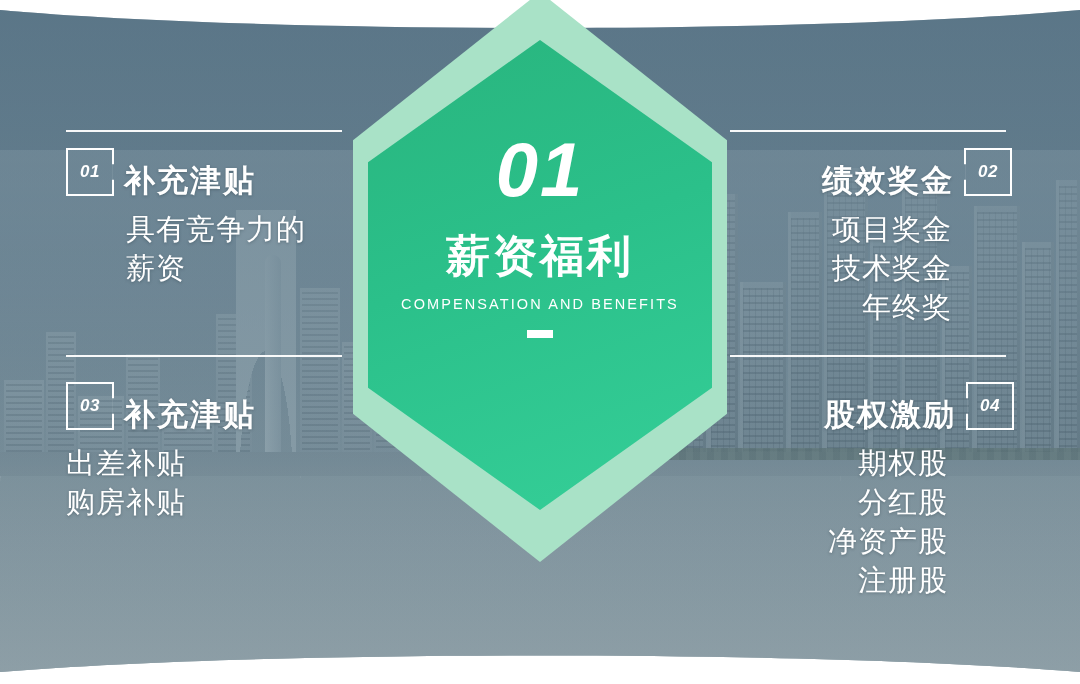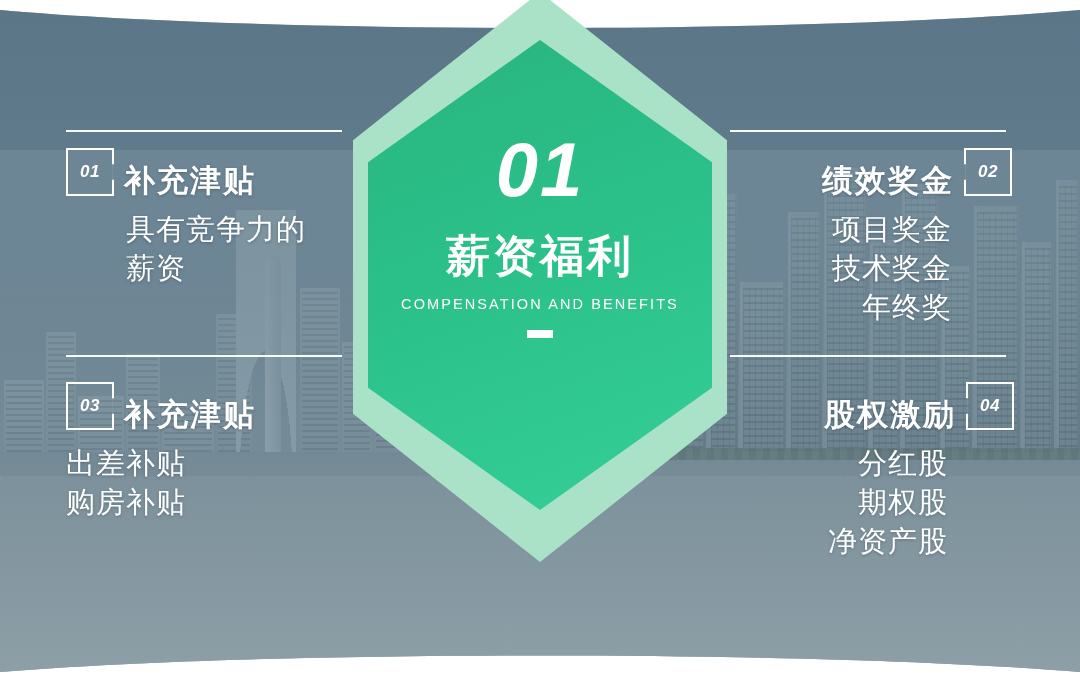--- a/index.html
+++ b/index.html
@@ -365,19 +365,20 @@
   </div>
 
   <div class="quad" id="quad-4">
     <div class="head-row right">
       <div class="q-title">股权激励</div>
       <div class="numbox gap-left">
         <span>04</span>
       </div>
     </div>
     <ul class="q-list">
+      <li>期权股</li>
       <li>分红股</li>
-      <li>期权股</li>
       <li>净资产股</li>
+      <li>注册股</li>
     </ul>
   </div>
 
 </div>
 
 </body></html>

